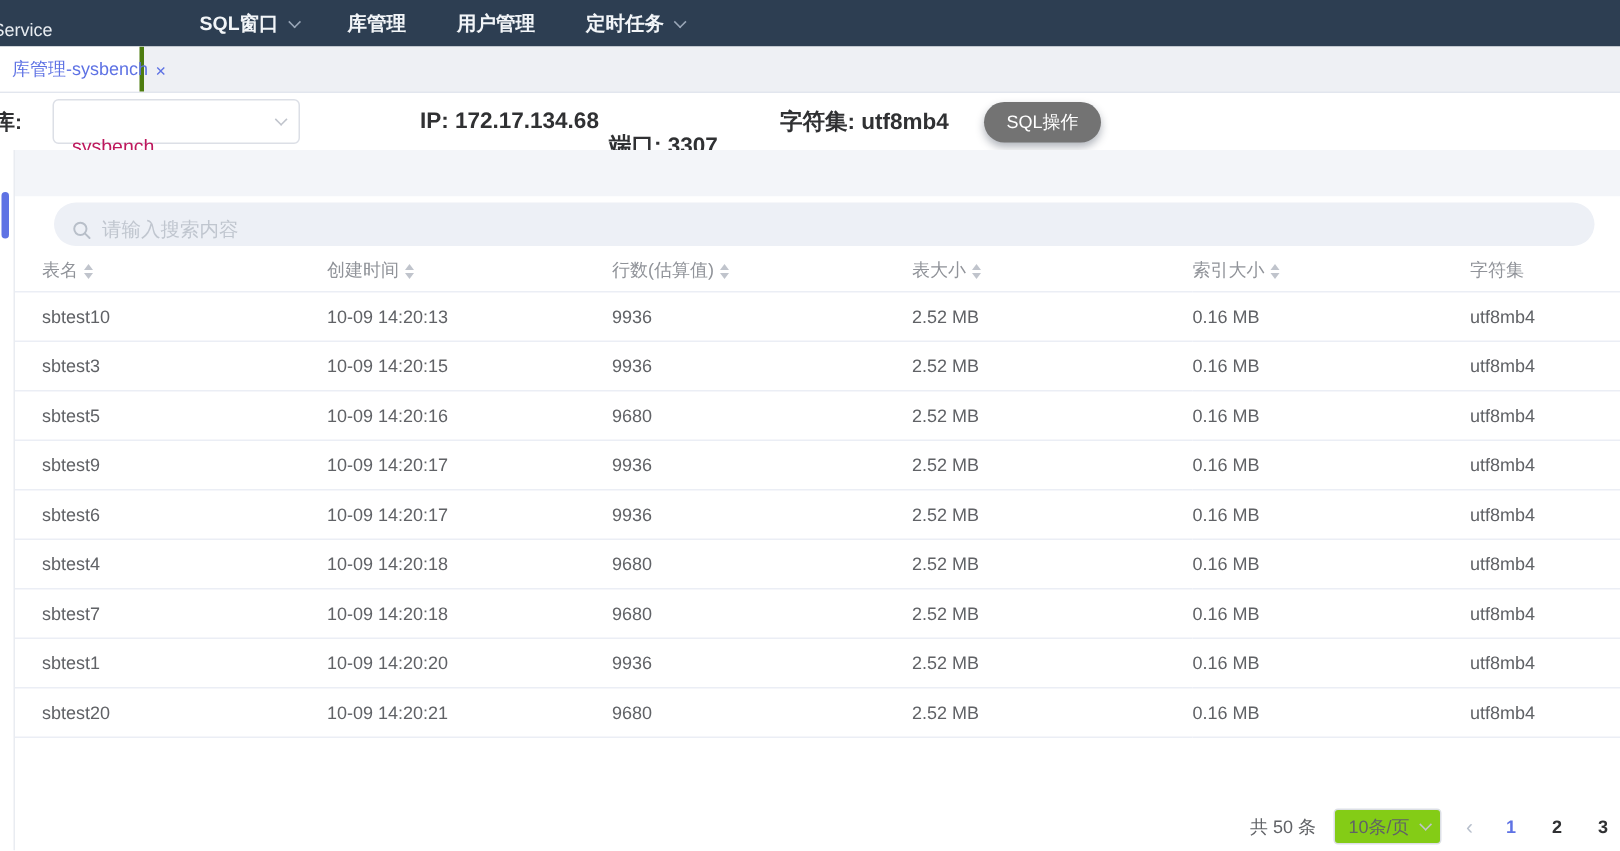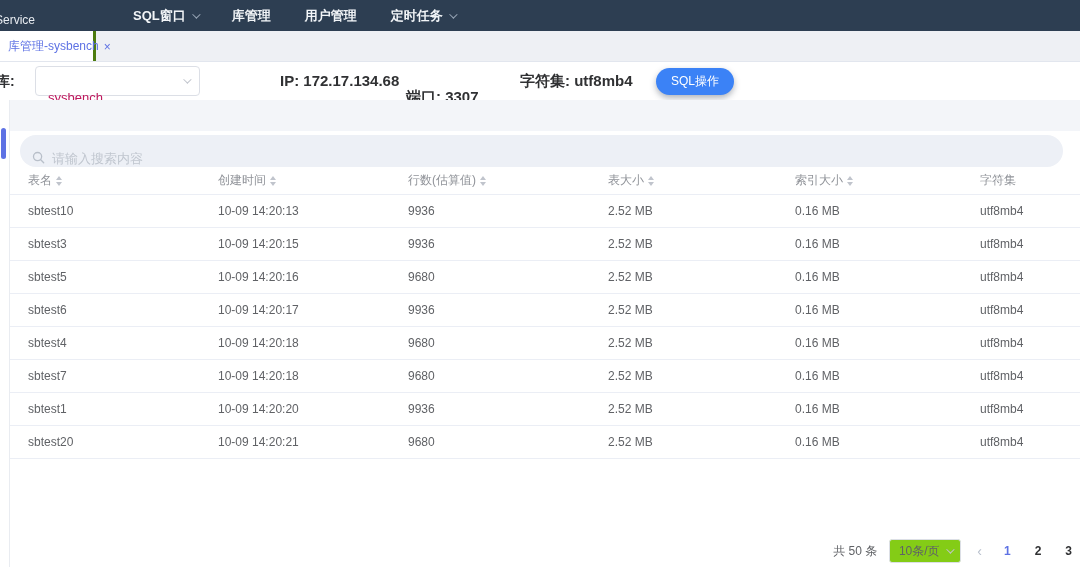--- a/index.html
+++ b/index.html
@@ -31,35 +31,35 @@
   .db-label { position:absolute; left:-32px; top:11px; font-size:14px; font-weight:bold; color:#303133;
     white-space:nowrap; }
   .db-select { position:absolute; left:35px; top:4px; width:165px; height:30px; border:1px solid #dcdfe6;
     border-radius:4px; background:#fff; display:flex; align-items:center; justify-content:space-between;
     padding:0 10px 0 12px; cursor:pointer; }
   .db-select .val { font-size:13px; color:#be185d;margin-top:32px; }
   .sel-chev { width:6px; height:6px; border-right:1.4px solid #c0c4cc; border-bottom:1.4px solid #c0c4cc;
     transform:rotate(45deg) translateY(-2px); }
   .tb-stat { position:absolute; top:10px; font-size:15px; font-weight:bold; color:#303133; white-space:nowrap; }
   .stat-ip { left:280px; } .stat-port { left:406px;margin-top:16px; } .stat-charset { left:520px; }
-  .sql-btn { position:absolute; left:656px; top:6px; height:27px; padding:0 15px; background:#3b82f6;
+  .sql-btn { position:absolute; left:656px; top:6px; height:27px; padding:0 15px; background:#737373;
     color:#fff; font-size:12px; border:none; border-radius:14px; cursor:pointer;
     box-shadow:0 3px 6px rgba(30,40,60,.35); }
 
   
   .band { position:absolute; top:100px; left:10px; right:0; height:31px; background:#f3f5f9; }
   .gutter { position:absolute; top:100px; left:0; bottom:0; width:10px; background:#fff;
     border-right:1px solid #e9ecf1; }
   .thumb { position:absolute; top:28px; left:1px; width:5px; height:31px; background:#5e72e4;
     border-radius:3px; cursor:grab; }
 
   
   .card { position:absolute; top:131px; left:10px; right:0; bottom:0; background:#fff; }
-  .search-box { position:absolute; top:4px; left:10px; right:17px; height:29px; background:#edf0f6;
-    border-radius:16px; display:flex; align-items:flex-start; padding:16px 12px; gap:7px; }
+  .search-box { position:absolute; top:4px; left:26px; right:17px; height:29px; background:#edf0f6;
+    border-radius:16px; display:flex; align-items:flex-end; padding:4px 12px; gap:7px; }
   .search-box svg { flex:0 0 auto; }
   .search-input { flex:1; border:none; outline:none; background:transparent; font-size:13px;
     color:#606266; font-family:"Liberation Sans", sans-serif; }
   .search-input::placeholder { color:#c0c6cf; }
 
   
   .tbl-wrap { position:absolute; top:37px; left:0; right:0; }
   table { width:100%; border-collapse:collapse; table-layout:fixed; }
   th { height:26px; font-size:12px; font-weight:500; color:#909399; text-align:left;
     border-bottom:1px solid #ebeef5; cursor:pointer; }
@@ -226,20 +226,28 @@
           </tr>
           <tr>
             <td>sbtest5</td>
             <td>10-09 14:20:16</td>
             <td>9680</td>
             <td>2.52 MB</td>
             <td>0.16 MB</td>
             <td>utf8mb4</td>
           </tr>
           <tr>
+            <td>sbtest9</td>
+            <td>10-09 14:20:17</td>
+            <td>9936</td>
+            <td>2.52 MB</td>
+            <td>0.16 MB</td>
+            <td>utf8mb4</td>
+          </tr>
+          <tr>
             <td>sbtest6</td>
             <td>10-09 14:20:17</td>
             <td>9936</td>
             <td>2.52 MB</td>
             <td>0.16 MB</td>
             <td>utf8mb4</td>
           </tr>
           <tr>
             <td>sbtest4</td>
             <td>10-09 14:20:18</td>

